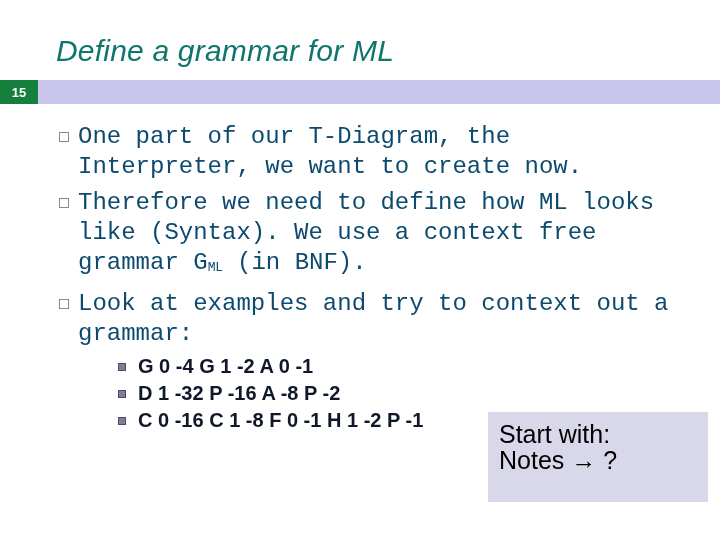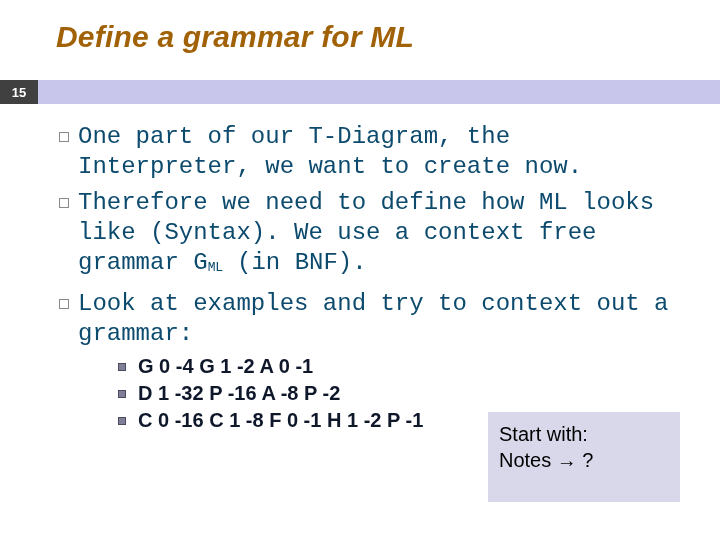--- a/index.html
+++ b/index.html
@@ -1,33 +1,33 @@
 <!DOCTYPE html>
 <html><head>
 <meta charset="utf-8">
 <style>
   * { margin: 0; padding: 0; box-sizing: border-box; }
   html, body { width: 720px; height: 540px; background: #fff; font-family: Arial, Helvetica, sans-serif; }
   .slide { position: relative; width: 720px; height: 540px; }
-  .title { position: absolute; left: 56px; top: 20px; font-size: 30px; font-weight: bold; font-style: italic; color: #a16207; letter-spacing: 0.2px; }
+  .title { position: absolute; left: 56px; top: 34px; font-size: 30px; font-weight: normal; font-style: italic; color: #0f766e; letter-spacing: 0.2px; }
   .pagebar { position: absolute; left: 0; top: 80px; width: 720px; height: 24px; background: #c8c6ea; }
-  .pagenum { position: absolute; left: 0; top: 80px; width: 38px; height: 24px; background: #404040; color: #fff; font-size: 13px; font-weight: bold; display: flex; align-items: center; justify-content: center; }
+  .pagenum { position: absolute; left: 0; top: 80px; width: 38px; height: 24px; background: #15803d; color: #fff; font-size: 13px; font-weight: bold; display: flex; align-items: center; justify-content: center; }
   .content { position: absolute; left: 50px; top: 122px; width: 640px; }
   .item { display: flex; align-items: flex-start; margin-bottom: 6px; }
   .bullet-outer { flex: 0 0 28px; display: flex; justify-content: center; padding-top: 10px; }
   .sq { width: 10px; height: 10px; border: 1.6px solid #8a8a8a; background: #fff; }
   .item-text { flex: 1; font-size: 24px; line-height: 30px; color: #0c4a6e; font-family: Liberation Mono, monospace; }
   .gmlwrap { white-space: nowrap; }
   .gml { font-size: 13px; vertical-align: -2px; letter-spacing: -0.3px; }
   .sublist { margin-left: 68px; margin-top: 2px; }
   .subitem { display: flex; align-items: center; margin-bottom: 4px; }
   .subbullet-outer { flex: 0 0 20px; display: flex; justify-content: flex-start; align-items: center; }
   .fsq { width: 8px; height: 8px; background: #7f7f98; border: 1px solid #4a4a60; }
   .subtext { font-size: 20px; font-weight: bold; color: #0f172a; }
-  .hintbox { position: absolute; left: 488px; top: 412px; width: 192px; height: 90px; background: #d9d8ea; border: 1px solid #d9d8ea; padding: 8px 10px; font-size: 20px; line-height: 26px; color: #000; }
+  .hintbox { position: absolute; left: 488px; top: 412px; width: 220px; height: 90px; background: #d9d8ea; border: 1px solid #d9d8ea; padding: 8px 10px; font-size: 25px; line-height: 26px; color: #000; }
   .arrow { font-family: Arial, sans-serif; }
 </style>
 </head>
 <body>
 <div class="slide">
 
   <div class="title">Define a grammar for ML</div>
   <div class="pagebar"></div>
   <div class="pagenum">15</div>
 

